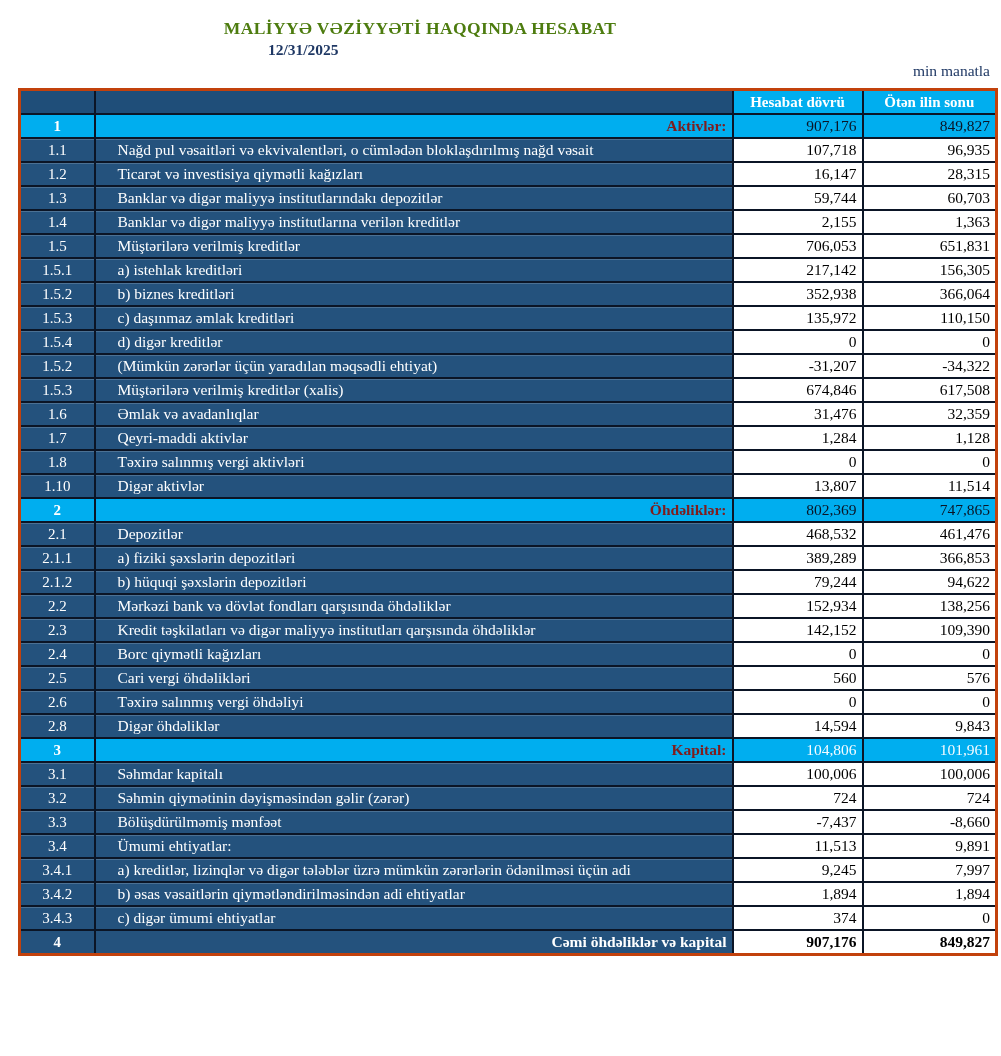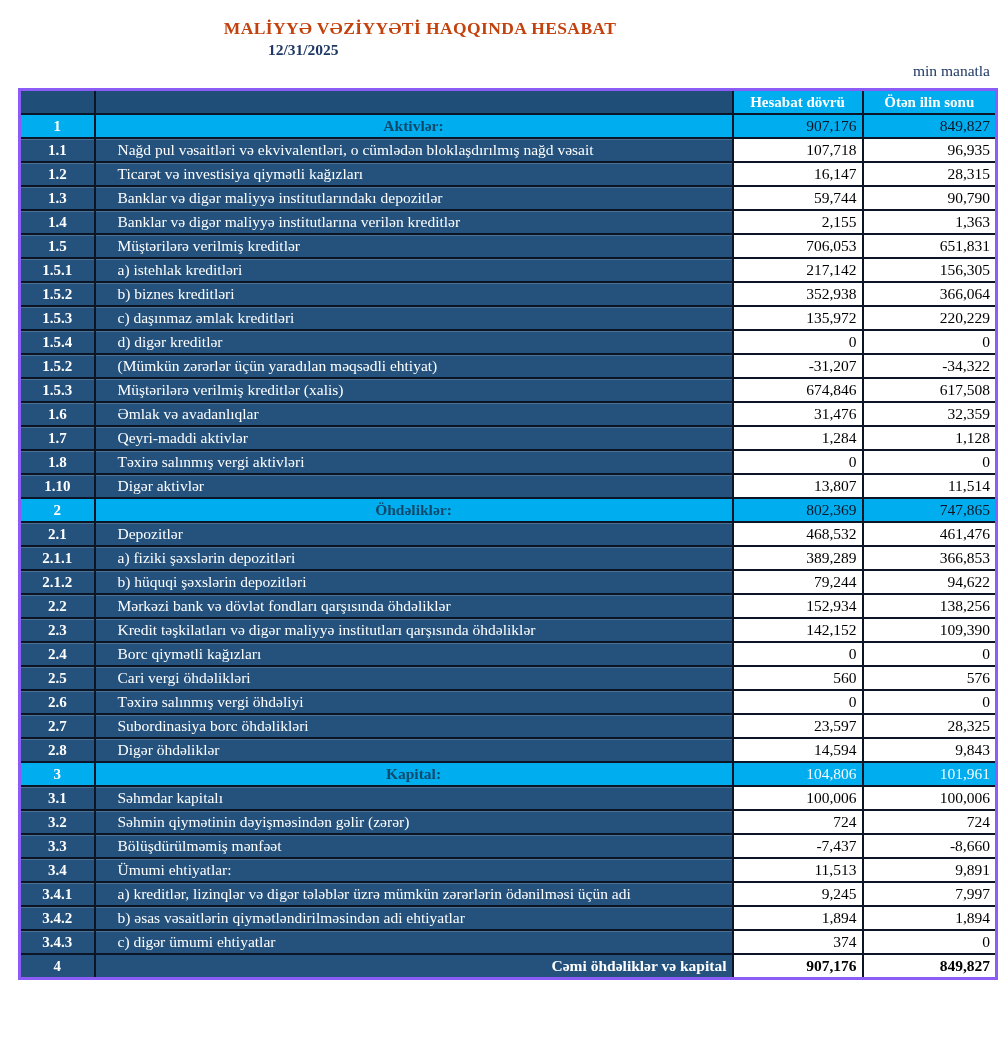--- a/index.html
+++ b/index.html
@@ -6,36 +6,36 @@
   .page{
     position:relative;
     width:1001px;height:1056px;
     background:#ffffff;
     font-family:"Liberation Serif", serif;
     overflow:hidden;
   }
   .doc-title{
     position:absolute;top:18px;left:170px;width:500px;
     text-align:center;font-weight:bold;font-size:17.5px;
-    color:#c2410c;letter-spacing:0.4px;white-space:nowrap;
+    color:#4d7c0f;letter-spacing:0.4px;white-space:nowrap;
   }
   .doc-date{
     position:absolute;top:41px;left:268px;
     font-weight:bold;font-size:15.5px;color:#1F3864;
   }
   .unit-note{
     position:absolute;top:62px;right:11px;
     font-weight:normal;font-size:15.5px;color:#1F3864;
   }
   table.fin{
     position:absolute;top:88px;left:18px;
     width:977px;
     border-collapse:collapse;
     table-layout:fixed;
-    border:3px solid #8b5cf6;
+    border:3px solid #c2410c;
     font-size:15.5px;
   }
   table.fin col.c-code{width:75px;}
   table.fin col.c-label{width:638px;}
   table.fin col.c-cur{width:130px;}
   table.fin col.c-prev{width:134px;}
   table.fin td,table.fin th{
     border:2px solid #0b1526;
     height:22px;
     padding:0 5px;
@@ -43,34 +43,34 @@
     line-height:1.1;
   }
   
   tr.head-row th{background:#1F4E79;}
   tr.head-row th.colhead{
     background:#00AEEF;color:#ffffff;
     font-weight:bold;text-align:center;font-size:15px;
   }
   
   tr.row-item td.code{
-    background:#24527D;color:#ffffff;font-weight:bold;
+    background:#24527D;color:#ffffff;font-weight:normal;
     text-align:center;font-size:15px;
     box-shadow:inset 0 1px 0 rgba(255,255,255,0.18);
   }
   tr.row-item td.label{
     background:#24527D;color:#ffffff;text-align:left;
     box-shadow:inset 0 1px 0 rgba(255,255,255,0.18);
     padding-left:22px;
   }
   tr.row-item td.val{background:#ffffff;color:#000000;text-align:right;}
   
   tr.row-section td{background:#00AEEF;}
   tr.row-section td.code{color:#ffffff;font-weight:bold;text-align:center;font-size:15px;}
-  tr.row-section td.label{color:#0c4a6e;font-weight:bold;text-align:center;}
+  tr.row-section td.label{color:#7f1d1d;font-weight:bold;text-align:right;}
   tr.row-section td.val{color:#0a1526;text-align:right;}
   tr.row-section.light-values td.val{color:#f4fbff;}
   
   tr.row-total td.code{
     background:#24527D;color:#ffffff;font-weight:bold;text-align:center;font-size:15px;
   }
   tr.row-total td.label{
     background:#24527D;color:#ffffff;font-weight:bold;text-align:right;
   }
   tr.row-total td.val{background:#ffffff;color:#000000;font-weight:bold;text-align:right;}
@@ -117,21 +117,21 @@
         <tr class="row-item">
       <td class="code">1.2</td>
       <td class="label">Ticarət və investisiya qiymətli kağızları</td>
       <td class="val">16,147</td>
       <td class="val">28,315</td>
     </tr>
         <tr class="row-item">
       <td class="code">1.3</td>
       <td class="label">Banklar və digər maliyyə institutlarındakı depozitlər</td>
       <td class="val">59,744</td>
-      <td class="val">90,790</td>
+      <td class="val">60,703</td>
     </tr>
         <tr class="row-item">
       <td class="code">1.4</td>
       <td class="label">Banklar və digər maliyyə institutlarına verilən kreditlər</td>
       <td class="val">2,155</td>
       <td class="val">1,363</td>
     </tr>
         <tr class="row-item">
       <td class="code">1.5</td>
       <td class="label">Müştərilərə verilmiş kreditlər</td>
@@ -147,21 +147,21 @@
         <tr class="row-item">
       <td class="code">1.5.2</td>
       <td class="label">b) biznes kreditləri</td>
       <td class="val">352,938</td>
       <td class="val">366,064</td>
     </tr>
         <tr class="row-item">
       <td class="code">1.5.3</td>
       <td class="label">c) daşınmaz əmlak kreditləri</td>
       <td class="val">135,972</td>
-      <td class="val">220,229</td>
+      <td class="val">110,150</td>
     </tr>
         <tr class="row-item">
       <td class="code">1.5.4</td>
       <td class="label">d) digər kreditlər</td>
       <td class="val">0</td>
       <td class="val">0</td>
     </tr>
         <tr class="row-item">
       <td class="code">1.5.2</td>
       <td class="label">(Mümkün zərərlər üçün yaradılan məqsədli ehtiyat)</td>
@@ -246,26 +246,20 @@
       <td class="val">560</td>
       <td class="val">576</td>
     </tr>
         <tr class="row-item">
       <td class="code">2.6</td>
       <td class="label">Təxirə salınmış vergi öhdəliyi</td>
       <td class="val">0</td>
       <td class="val">0</td>
     </tr>
         <tr class="row-item">
-      <td class="code">2.7</td>
-      <td class="label">Subordinasiya borc öhdəlikləri</td>
-      <td class="val">23,597</td>
-      <td class="val">28,325</td>
-    </tr>
-        <tr class="row-item">
       <td class="code">2.8</td>
       <td class="label">Digər öhdəliklər</td>
       <td class="val">14,594</td>
       <td class="val">9,843</td>
     </tr>
         <tr class="row-section light-values">
       <td class="code">3</td>
       <td class="label">Kapital:</td>
       <td class="val">104,806</td>
       <td class="val">101,961</td>

